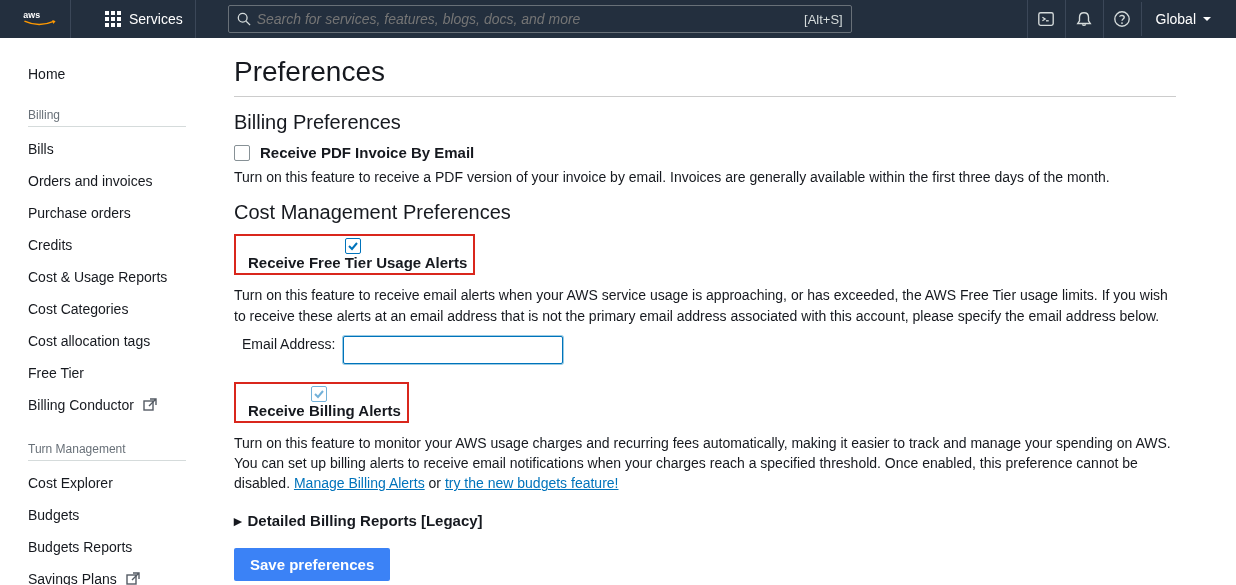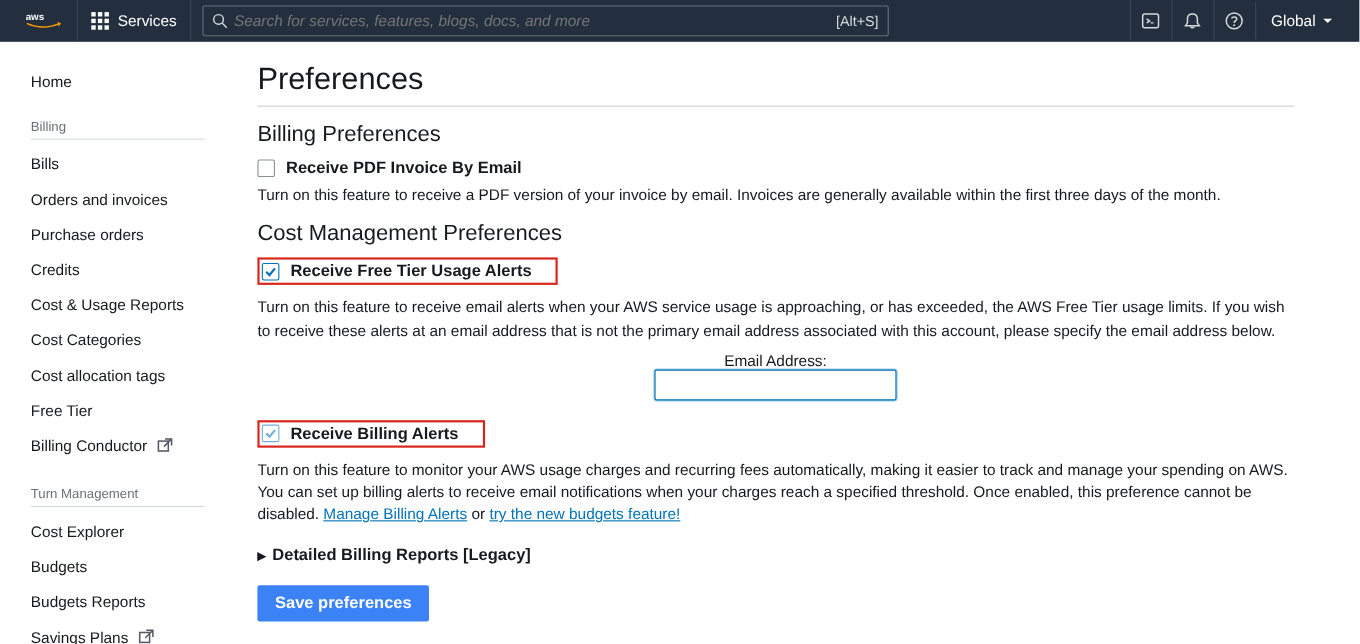--- a/index.html
+++ b/index.html
@@ -1,19 +1,19 @@
 <!DOCTYPE html>
 <html><head>
 <meta charset="utf-8">
 <style>
 * { box-sizing: border-box; margin: 0; padding: 0; }
 body { font-family: "Amazon Ember", "Helvetica Neue", Arial, sans-serif; font-size: 14px; color: #16191f; background: #fff; width: 1236px; }
 
 
-.header { background: #232f3e; height: 38px; display: flex; align-items: center; color: #fff; padding: 0 10px; }
+.header { background: #232f3e; height: 38px; display: flex; align-items: center; color: #fff; padding: 0 10px; gap: 22px; }
 .aws-logo { display: flex; align-items: center; padding: 0 12px; height: 38px; border-right: 1px solid #3b4758; }
 .services-btn { display: flex; align-items: center; padding: 0 12px; height: 38px; border-right: 1px solid #3b4758; cursor: pointer; justify-content: space-between; }
 .services-icon { display: grid; grid-template-columns: repeat(3, 4px); grid-template-rows: repeat(3, 4px); gap: 2px; margin-right: 8px; }
 .services-icon span { background: #fff; width: 4px; height: 4px; }
 .search-wrap { display: flex; align-items: center; margin-left: 10px; border: 1px solid #687078; border-radius: 2px; height: 28px; width: 624px; padding: 0 8px; }
 .search-wrap input { background: transparent; border: none; outline: none; color: #d5dbdb; font-style: italic; font-size: 14px; flex: 1; }
 .search-wrap .shortcut { color: #d5dbdb; font-size: 13px; }
 .header-right { margin-left: auto; display: flex; align-items: center; }
 .hicon { width: 38px; height: 38px; display: flex; align-items: center; justify-content: center; border-left: 1px solid #3b4758; cursor: pointer; }
 .region { padding: 0 14px; height: 34px; display: flex; align-items: center; border-left: 1px solid #3b4758; cursor: pointer; color: #fff; }
@@ -24,28 +24,28 @@
 .sidebar a, .sidebar .section-title, .sidebar .nav-item { display: block; text-decoration: none; }
 .nav-item { color: #16191f; padding: 8px 0; font-size: 14px; cursor: pointer; }
 .section-title { color: #687078; font-size: 12px; padding: 10px 0 4px; border-bottom: 1px solid #d5dbdb; margin-bottom: 6px; margin-top: 8px; }
 .ext-icon { display: inline-block; margin-left: 4px; vertical-align: middle; }
 
 .main { flex: 1; padding: 18px 60px 20px 24px; }
 h1.page-title { font-size: 28px; font-weight: 400; color: #16191f; border-bottom: 1px solid #ccc; padding-bottom: 8px; margin-bottom: 14px; }
 h2.subhead { font-size: 20px; font-weight: 400; margin: 14px 0 10px; }
 .check-row { display: flex; align-items: center; margin-bottom: 4px; }
 .check-row label { font-weight: 700; font-size: 15px; margin-left: 10px; }
-.check-row.hl { border: 2px solid #d9261c; padding: 2px 22px 2px 2px; display: inline-flex; }
+.check-row.hl { border: 2px solid #d9261c; padding: 2px 6px 2px 2px; display: inline-flex; flex-direction: column; }
 .chk { width: 16px; height: 16px; border: 1px solid #879196; border-radius: 2px; display: inline-flex; align-items: center; justify-content: center; background: #fff; cursor: pointer; }
 .chk.checked { border-color: #0073bb; }
 .chk.checked svg { display: block; }
 .chk svg { display: none; }
 .chk.disabled { opacity: 0.55; }
 .desc { color: #16191f; font-size: 14px; margin: 6px 0 10px; line-height: 1.45; }
-.email-row { display: flex; align-items: center; margin: 10px 0 18px; flex-direction: column; }
+.email-row { display: flex; align-items: flex-start; margin: 10px 0 18px; }
 .email-row label { margin-right: 8px; margin-left: 8px; }
 .email-row input { width: 220px; height: 28px; border: 1px solid #0073bb; box-shadow: 0 0 0 1px #99cbe4; outline: none; padding: 2px 6px; border-radius: 2px; }
 .link { color: #0073bb; text-decoration: underline; cursor: pointer; }
 .expand { display: flex; align-items: center; font-weight: 700; font-size: 15px; margin: 18px 0; cursor: pointer; }
 .expand .tri { margin-right: 6px; }
 .save-btn { background: #3b82f6; color: #fff; border: none; border-radius: 2px; padding: 8px 16px; font-size: 15px; font-weight: 700; cursor: pointer; }
 </style>
 </head>
 <body>
 

